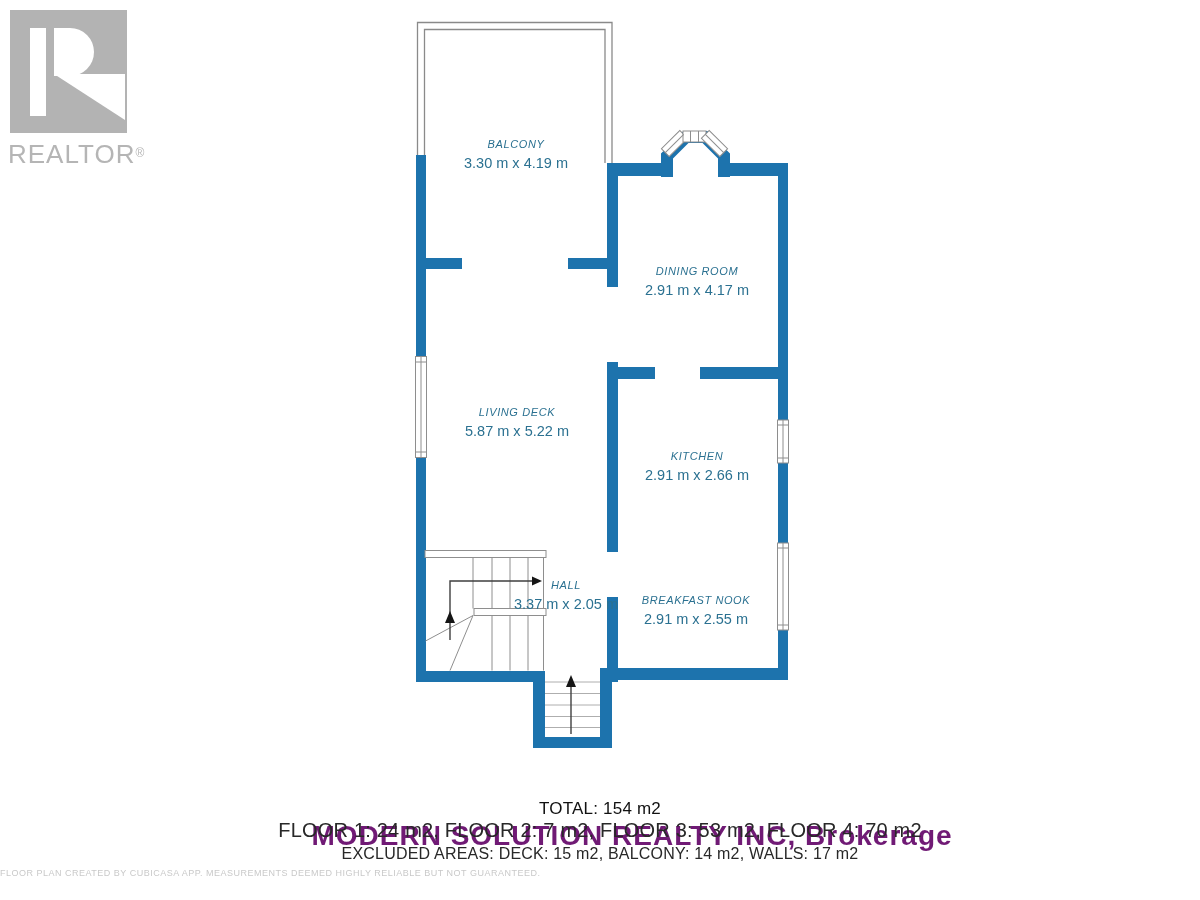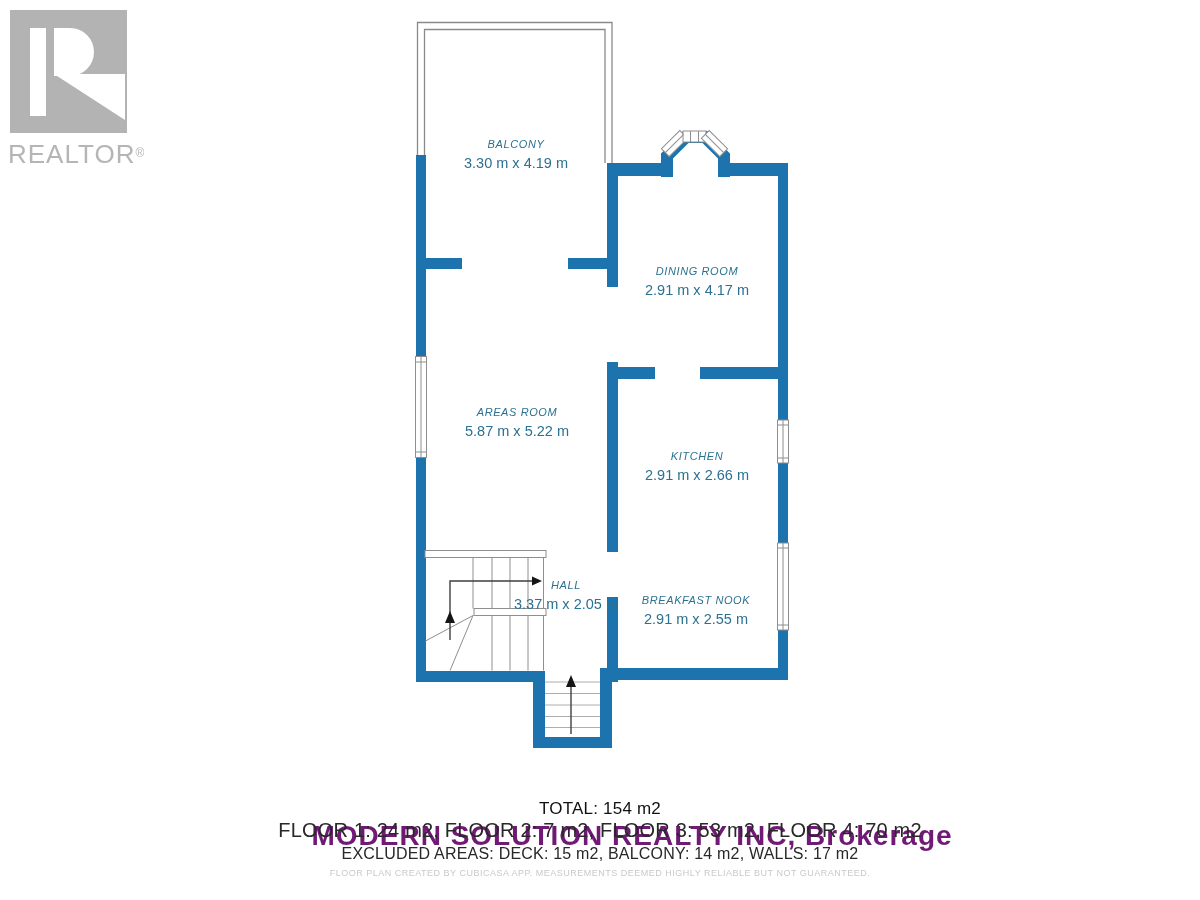--- a/index.html
+++ b/index.html
@@ -21,21 +21,21 @@
   .watermark{
     position:absolute;left:632px;top:820px;transform:translateX(-50%);
     font-size:28px;font-weight:700;letter-spacing:1px;color:#701a75;
     white-space:nowrap;z-index:1;
   }
   .summary{position:absolute;left:0;right:0;top:799px;text-align:center;z-index:2;}
   .summary-total{font-size:17px;font-weight:normal;color:#111111;letter-spacing:.2px;}
   .summary-floors{font-size:20px;color:#282828;letter-spacing:.2px;}
   .summary-excluded{font-size:16px;color:#282828;margin-top:3px;letter-spacing:.2px;text-align:center;}
   .disclaimer{
-    position:absolute;left:0;right:0;top:868px;text-align:center;
+    position:absolute;left:0;right:0;top:868px;text-align:left;
     font-size:9px;letter-spacing:.5px;color:#c9c9c9;z-index:2;
   }
 </style>
 </head>
 <body>
 
 <div class="canvas">
 
   <div class="logo">
     <svg width="121" height="127" viewBox="0 0 121 127">
@@ -154,21 +154,21 @@
 
   <div class="room-label" style="left:516px;top:136px;">
     <div class="room-name">BALCONY</div>
     <div class="room-dims">3.30 m x 4.19 m</div>
   </div>
   <div class="room-label" style="left:697px;top:263px;">
     <div class="room-name">DINING ROOM</div>
     <div class="room-dims">2.91 m x 4.17 m</div>
   </div>
   <div class="room-label" style="left:517px;top:404px;">
-    <div class="room-name">AREAS ROOM</div>
+    <div class="room-name">LIVING DECK</div>
     <div class="room-dims">5.87 m x 5.22 m</div>
   </div>
   <div class="room-label" style="left:697px;top:448px;">
     <div class="room-name">KITCHEN</div>
     <div class="room-dims">2.91 m x 2.66 m</div>
   </div>
   <div class="room-label" style="left:696px;top:592px;">
     <div class="room-name">BREAKFAST NOOK</div>
     <div class="room-dims">2.91 m x 2.55 m</div>
   </div>

